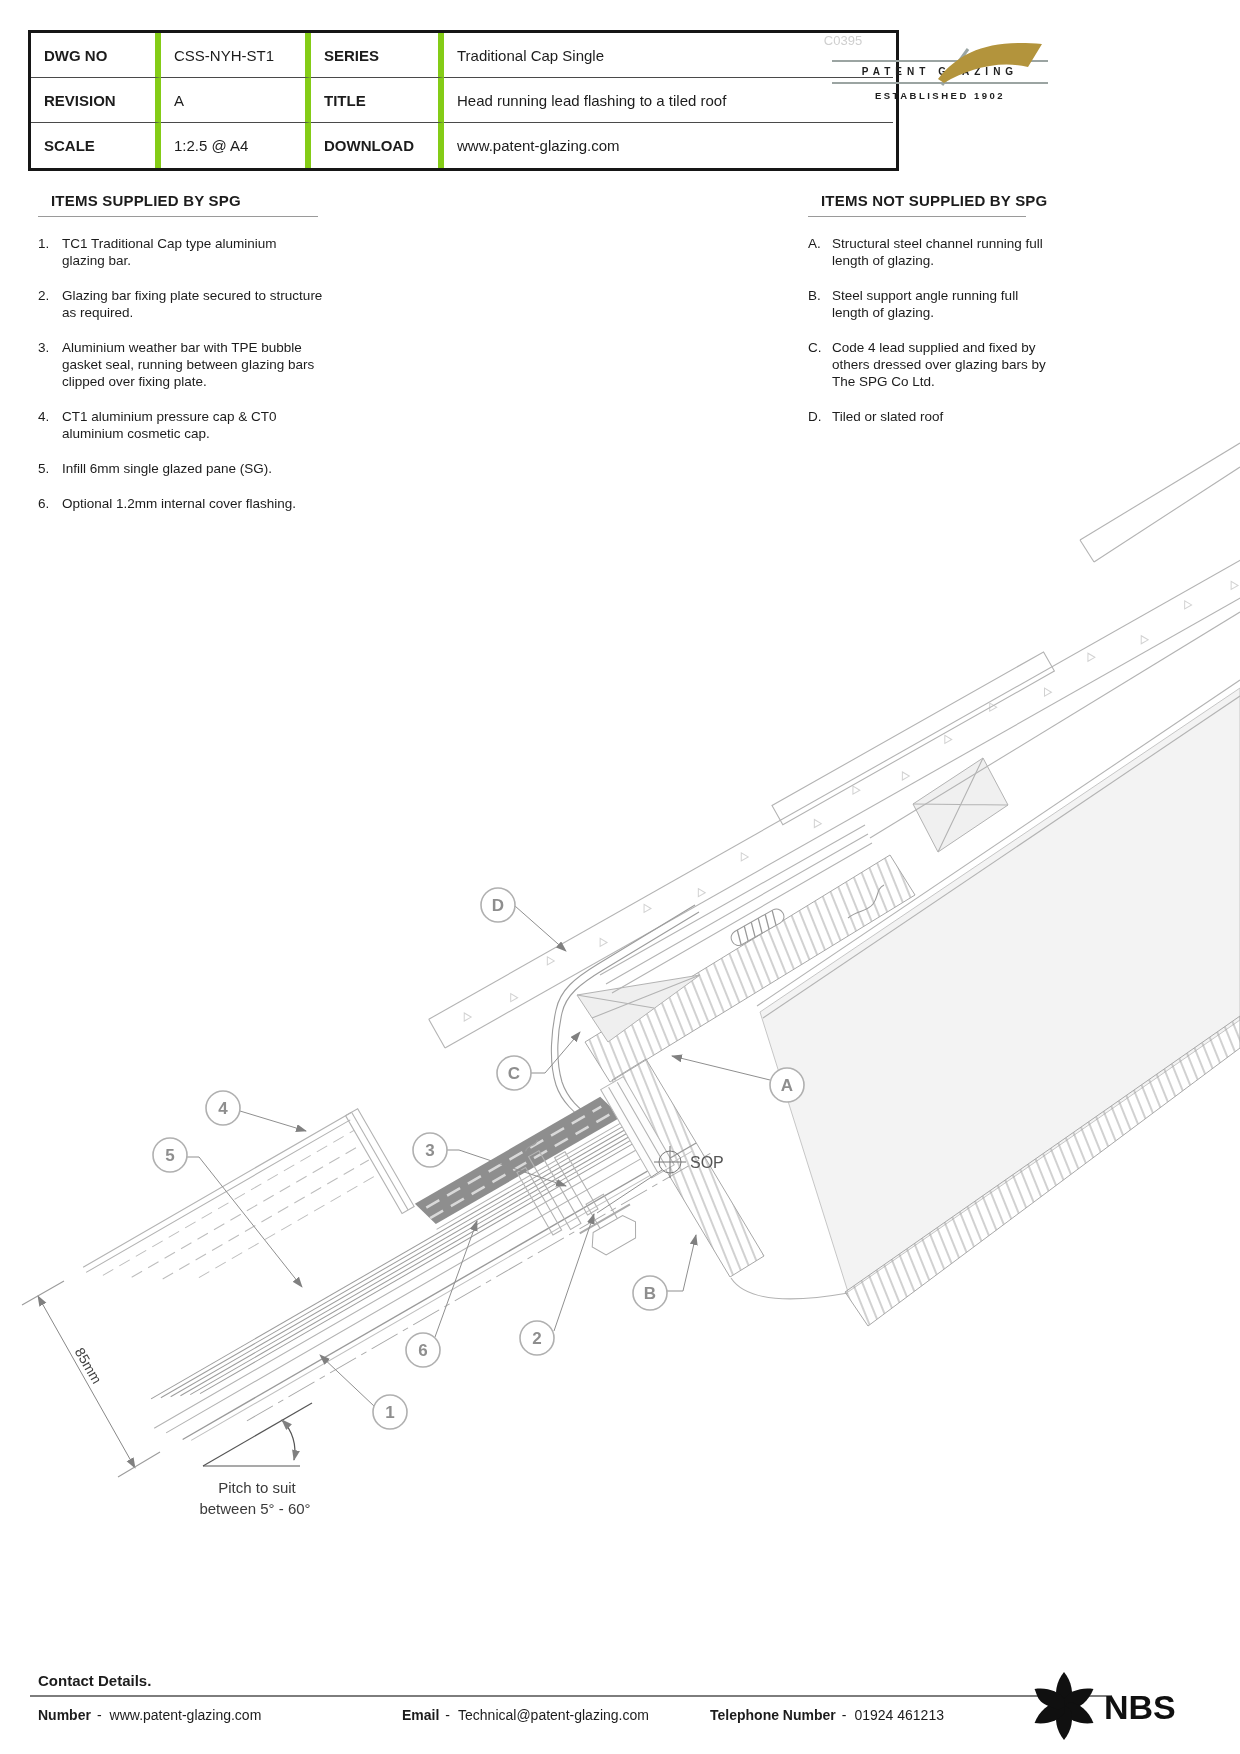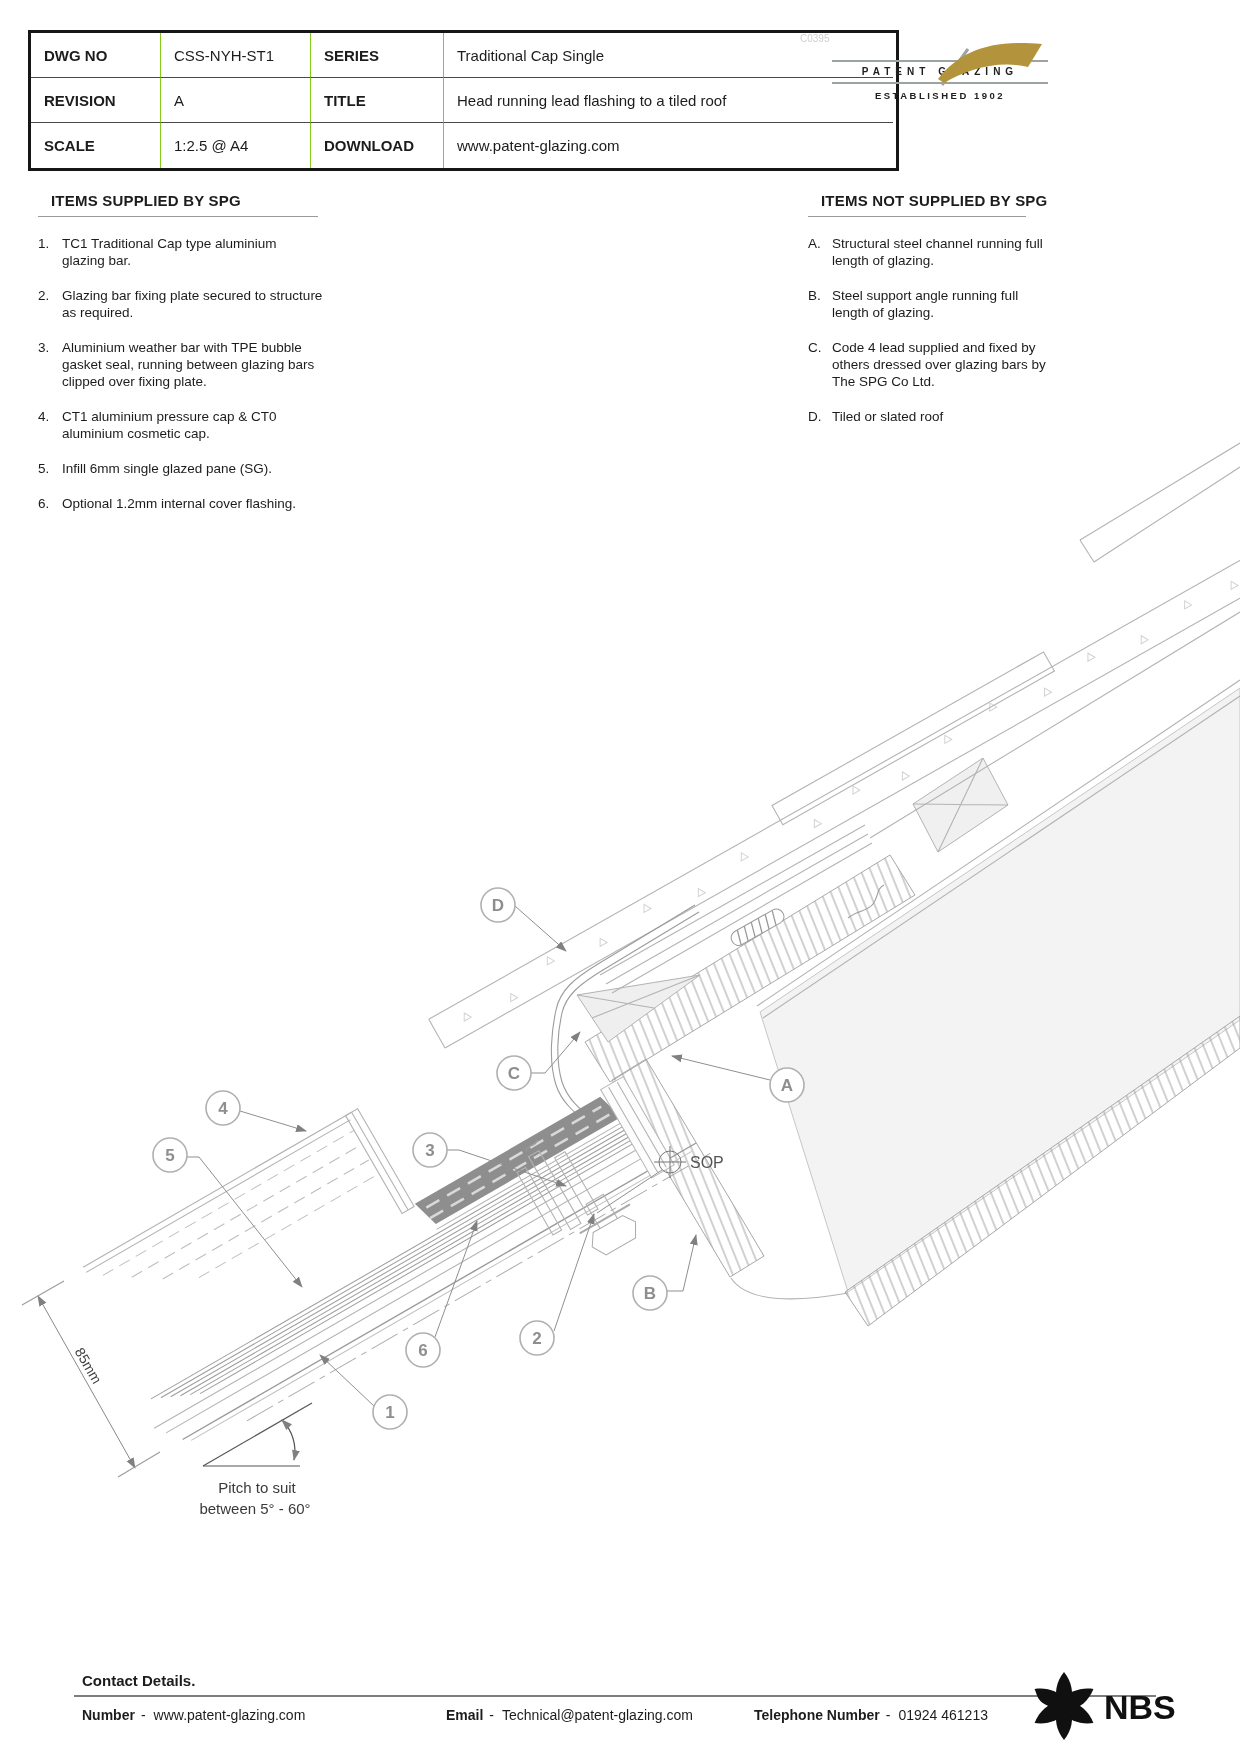--- a/index.html
+++ b/index.html
@@ -2,48 +2,48 @@
 <html><head>
 <meta charset="utf-8">
 <style>
   html,body{margin:0;padding:0;background:#fff;}
   #page{position:relative;width:1240px;height:1754px;background:#fff;
         font-family:"Liberation Sans",sans-serif;color:#1c1c1c;overflow:hidden;}
 
   
   .tblock{position:absolute;left:28px;top:30px;width:865px;border:3px solid #161616;
           display:grid;grid-template-columns:130px 150px 133px 449px;grid-auto-rows:45px;}
-  .tblock .cell{border-right:1px solid #84cc16;border-bottom:1px solid #4a4a4a;
+  .tblock .cell{border-right:6px solid #84cc16;border-bottom:1px solid #4a4a4a;
                 display:flex;align-items:center;padding-left:13px;font-size:15px;}
   .tblock .cell.lab{font-weight:bold;}
   .tblock .cell:nth-child(4n){border-right:none;}
   .tblock .cell:nth-last-child(-n+4){border-bottom:none;}
-  .refcode{position:absolute;left:800px;top:33px;width:86px;text-align:left;
-           font-size:10px;color:#cfcfcf;}
+  .refcode{position:absolute;left:800px;top:33px;width:86px;text-align:center;
+           font-size:13px;color:#cfcfcf;}
 
   
   .logo{position:absolute;left:830px;top:55px;width:220px;text-align:center;}
   .logo .flag{position:absolute;left:98px;top:-24px;width:118px;height:58px;}
   .logo .name{font-family:"Liberation Serif",serif;font-size:47px;line-height:1;
               margin-top:16px;color:#171717;letter-spacing:-1px;position:relative;}
   .logo .rule{height:2px;background:#9ba4a2;margin:5px 2px 0 2px;}
   .logo .tag{font-size:10px;font-weight:bold;letter-spacing:5px;margin-top:4px;color:#202020;}
   .logo .est{font-size:9.5px;font-weight:bold;letter-spacing:2.5px;margin-top:6px;color:#202020;}
 
   
   .listcol{position:absolute;font-size:13.5px;line-height:17px;}
   .listcol h3{font-size:15px;font-weight:bold;margin:0 0 7px 13px;letter-spacing:.2px;}
   .hrule{height:1px;background:#9a9a9a;margin-bottom:18px;}
   .li{display:flex;margin-bottom:18px;}
   .li .num{flex:none;width:24px;}
   .u{}
   .keynote{font-size:13px;margin-top:8px;}
 
   
-  .contact{position:absolute;left:30px;top:1672px;width:1082px;margin-left:44px;}
+  .contact{position:absolute;left:30px;top:1672px;width:1082px;}
   .contact .head{font-size:15px;font-weight:bold;margin-left:8px;}
   .contact .rule{height:2px;background:#7d7d7d;margin-top:6px;}
   .contact .row{position:relative;height:22px;margin-top:10px;font-size:14px;}
   .contact .seg{position:absolute;top:0;white-space:nowrap;}
   .contact .seg b{margin-right:6px;}
   .contact .seg .sep{margin-right:8px;}
   .seg-web{left:8px;} .seg-mail{left:332px;padding-left:40px;} .seg-tel{left:680px;}
   .nbs{position:absolute;left:1028px;top:1666px;width:175px;height:86px;}
 
   

